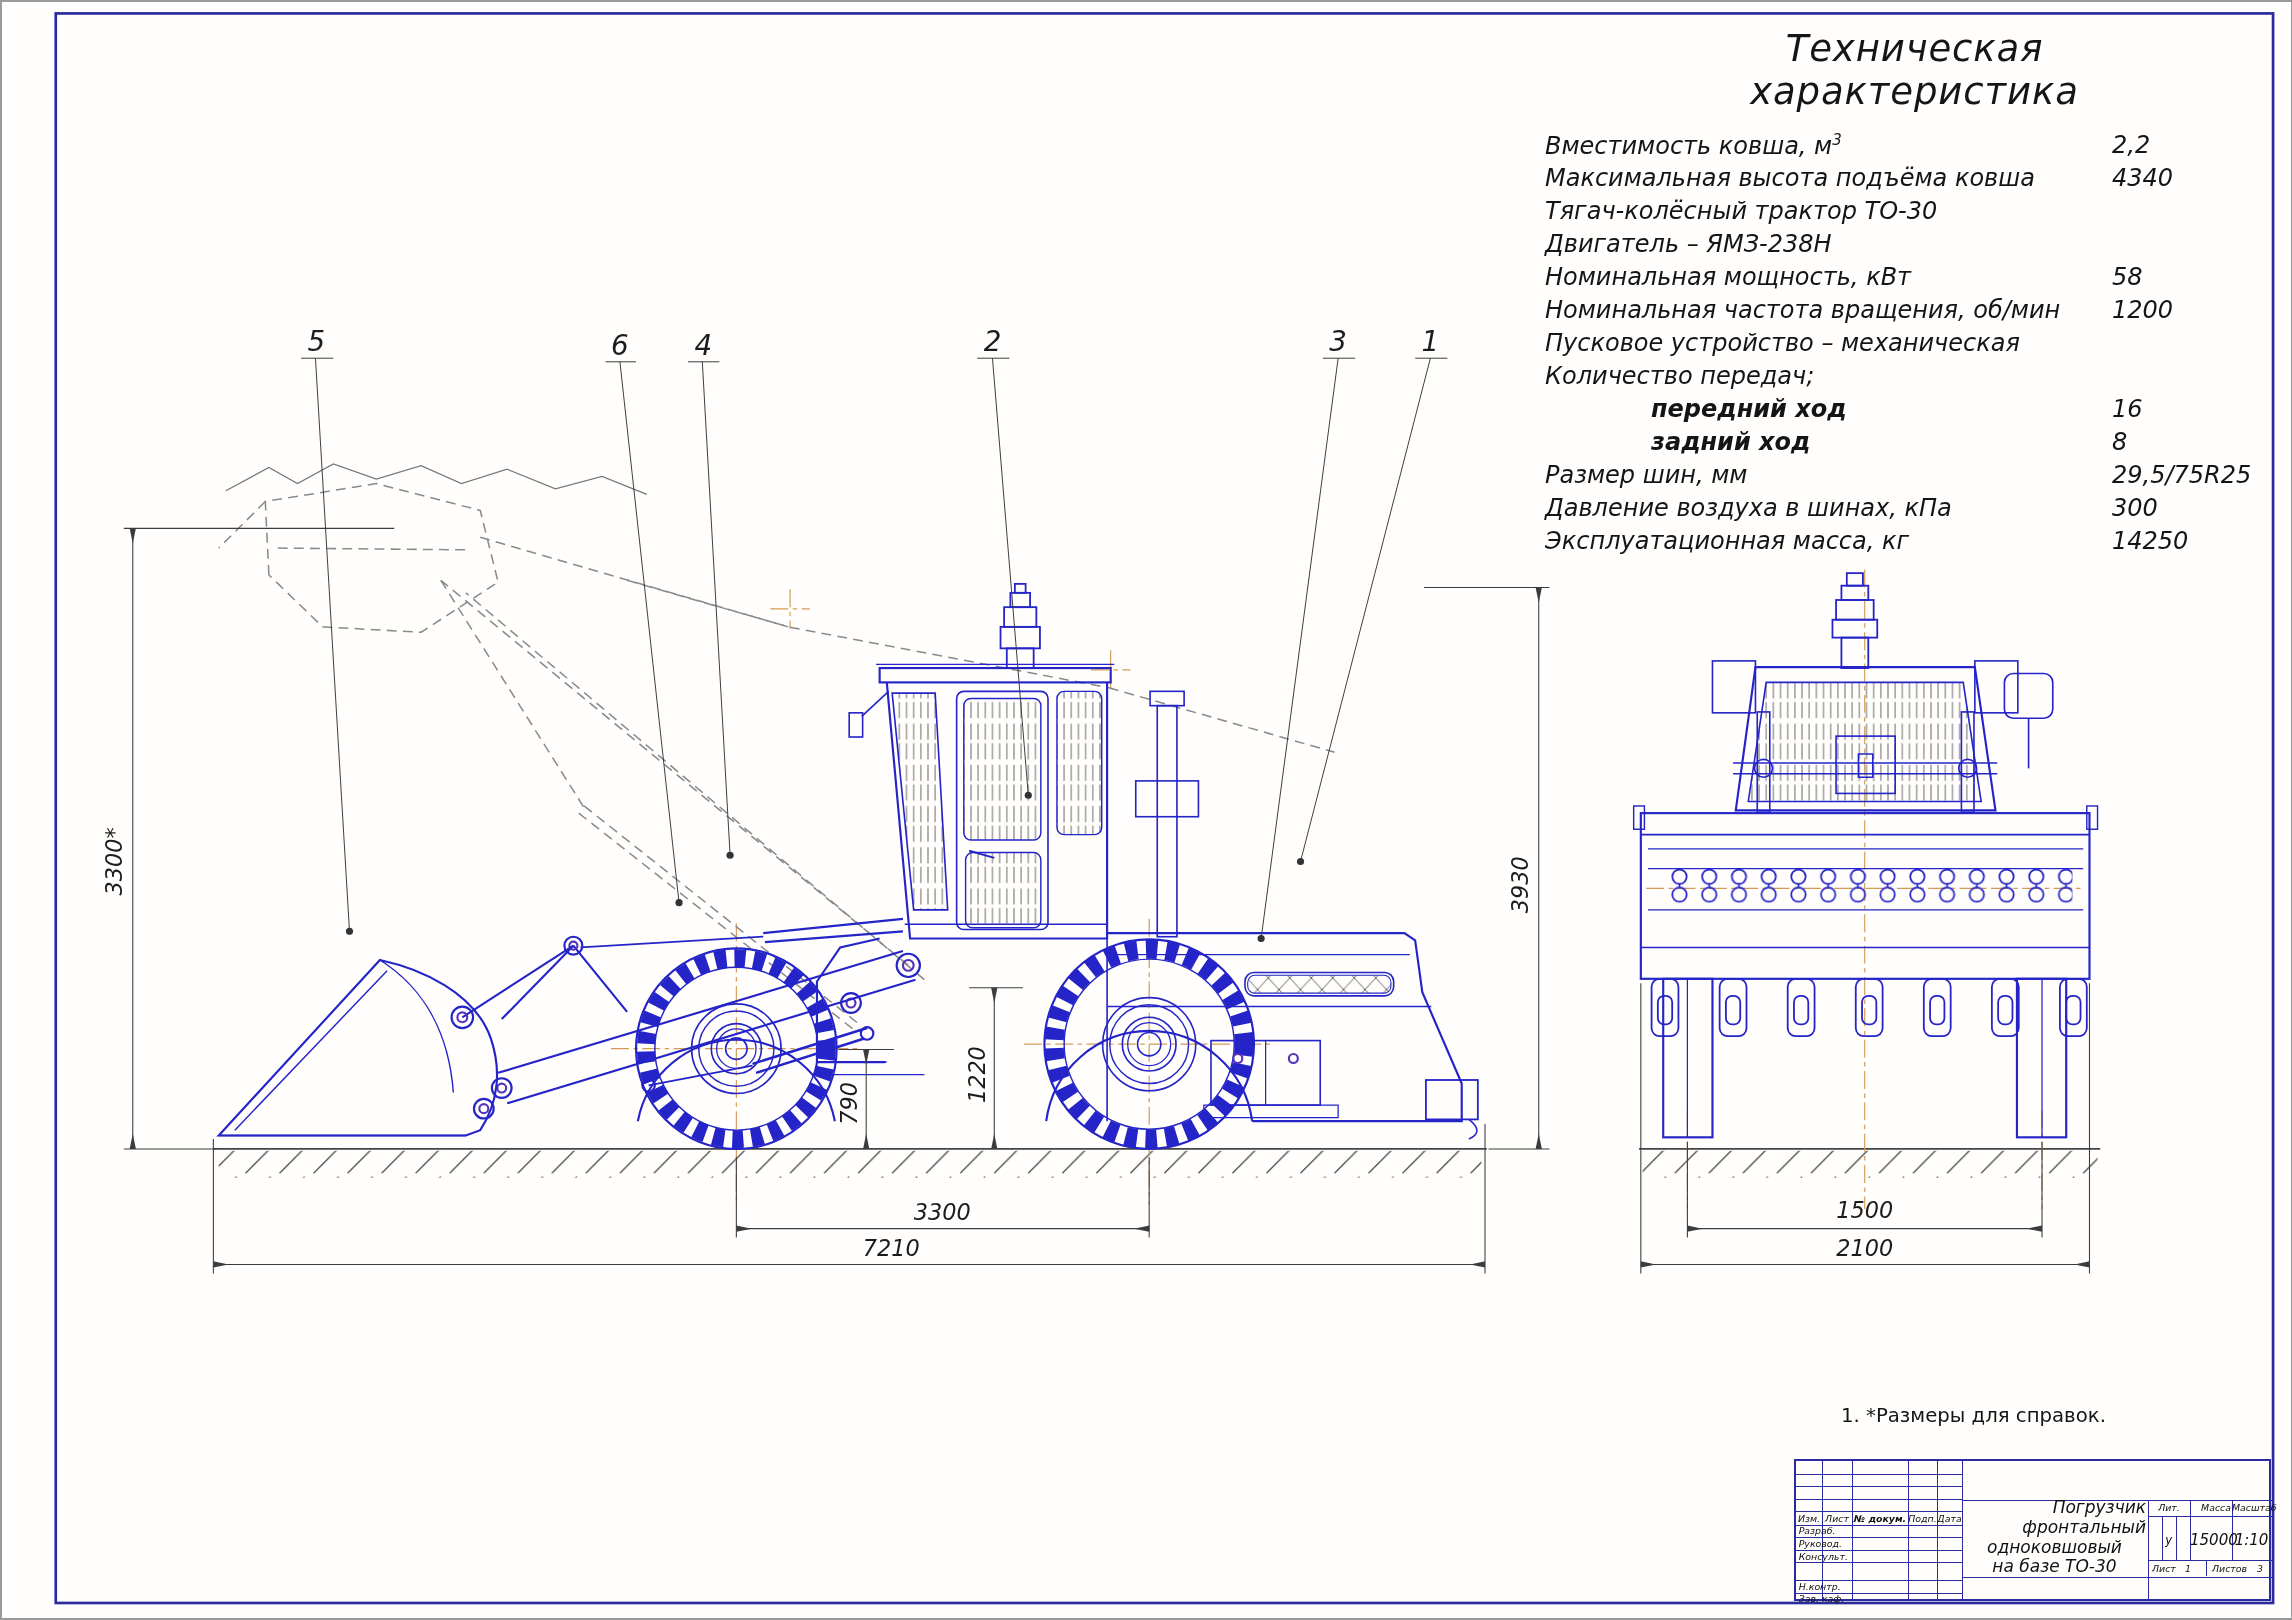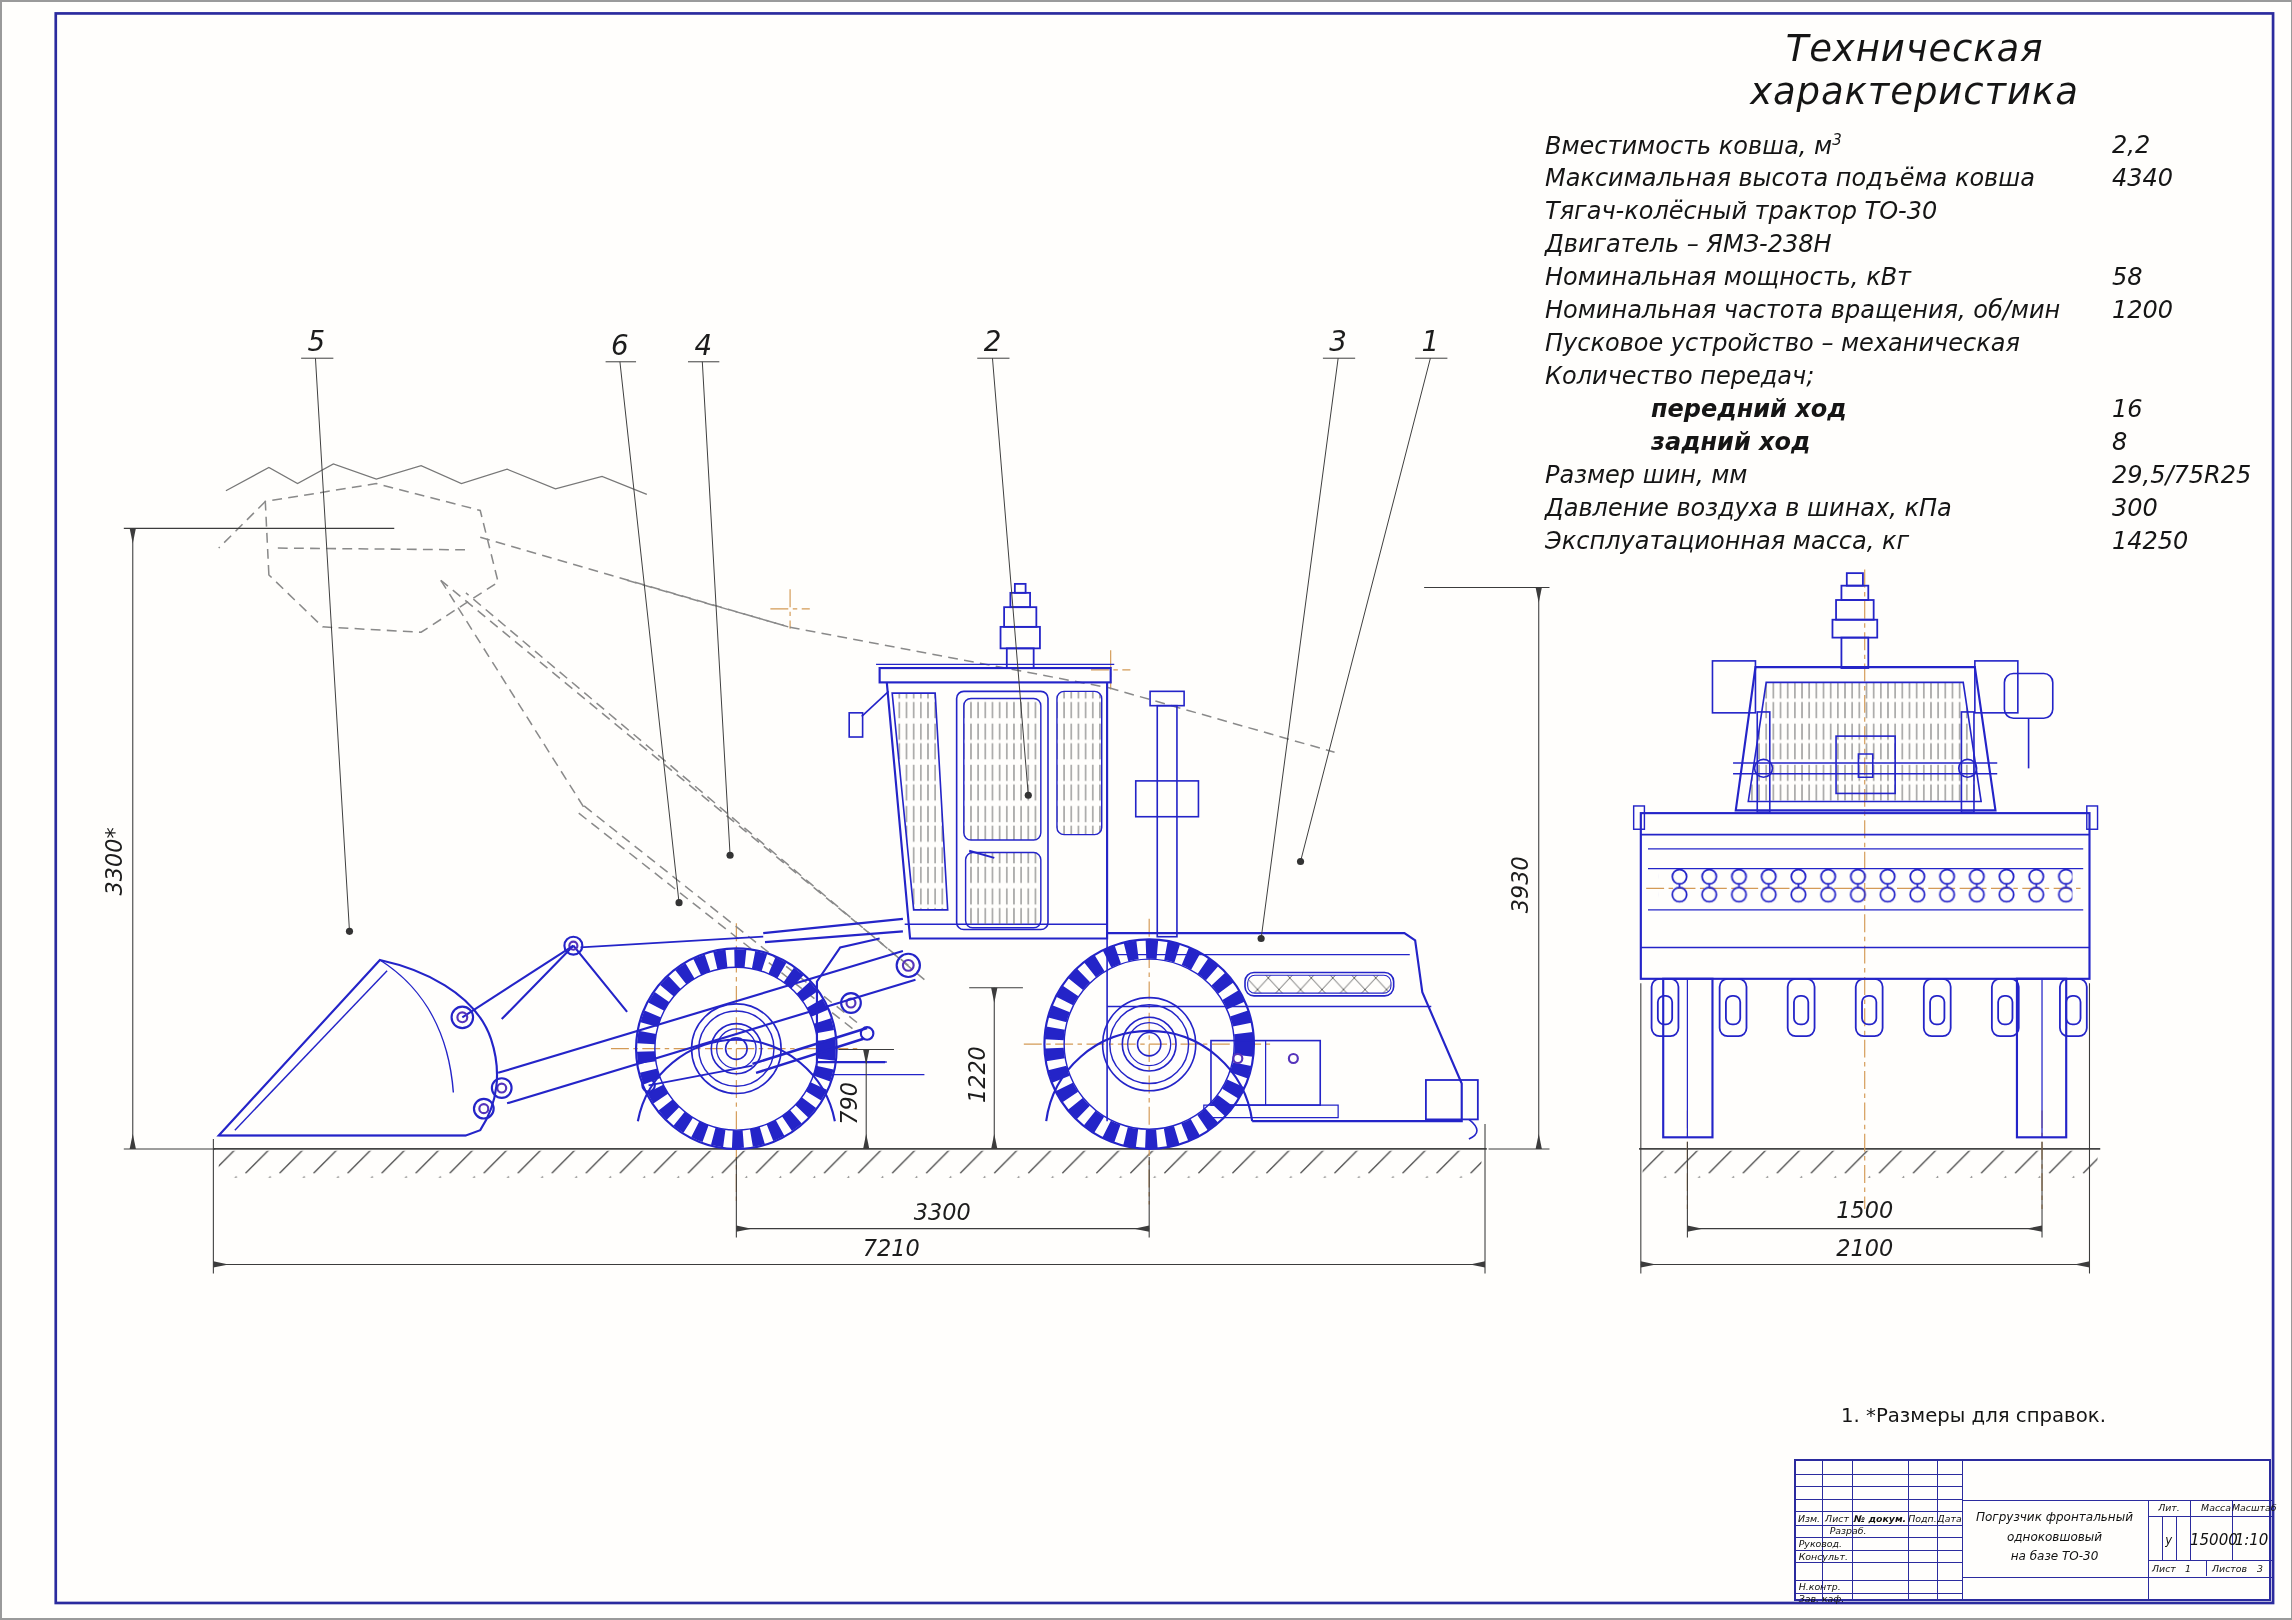--- a/index.html
+++ b/index.html
@@ -21,21 +21,21 @@
   .note{position:absolute;left:1841px;top:1404px;font-size:19.7px;}
   
   .tb{position:absolute;left:1794px;top:1459px;width:477px;height:142px;
       border:2.2px solid #2b2b9e;box-sizing:border-box;font-style:italic;color:#111;}
   .tb .v{position:absolute;border-left:1.3px solid #2b2b9e;}
   .tb .h{position:absolute;border-top:1.3px solid #2b2b9e;}
   .tb span{position:absolute;white-space:nowrap;font-size:9.4px;}
   .tb .big{font-size:15px;}
   .tb .doc-title{position:absolute;left:167px;top:40px;width:183px;height:73px;
       display:flex;flex-direction:column;justify-content:center;align-items:center;
-      font-size:12px;line-height:19.7px;text-align:right;}
+      font-size:17px;line-height:19.7px;text-align:right;}
   .ctr{text-align:center;}
 </style>
 </head>
 <body>
 
 <div class="page-outline"></div>
 
 <svg class="draw" width="2293" height="1620" viewBox="0 0 2560 1809">
   <defs>
     <pattern id="vh" width="8" height="46" patternUnits="userSpaceOnUse">
@@ -410,21 +410,21 @@
   <div class="h" style="left:352px;width:125px;top:55px;"></div>
   <div class="h" style="left:352px;width:125px;top:99px;"></div>
   <div class="h" style="left:166px;width:312px;top:116px;border-top-width:1.8px;"></div>
 
   <span class="ctr" style="left:0;width:26px;top:52px;">Изм.</span>
   <span class="ctr" style="left:26px;width:30px;top:52px;">Лист</span>
   <span class="ctr" style="left:56px;width:56px;top:52px;font-weight:bold;">№ докум.</span>
   <span class="ctr" style="left:112px;width:29px;top:52px;">Подп.</span>
   <span class="ctr" style="left:141px;width:25px;top:52px;">Дата</span>
 
-  <span style="left:2.7px;top:64px;margin-left:31px;">Разраб.</span>
+  <span style="left:2.7px;top:64px;">Разраб.</span>
   <span style="left:2.7px;top:77px;">Руковод.</span>
   <span style="left:2.7px;top:90px;">Консульт.</span>
   <span style="left:2.7px;top:120px;">Н.контр.</span>
   <span style="left:2.7px;top:132px;">Зав. каф.</span>
 
   <div class="doc-title">
     <div>Погрузчик фронтальный</div>
     <div>одноковшовый</div>
     <div>на базе ТО-30</div>
   </div>

